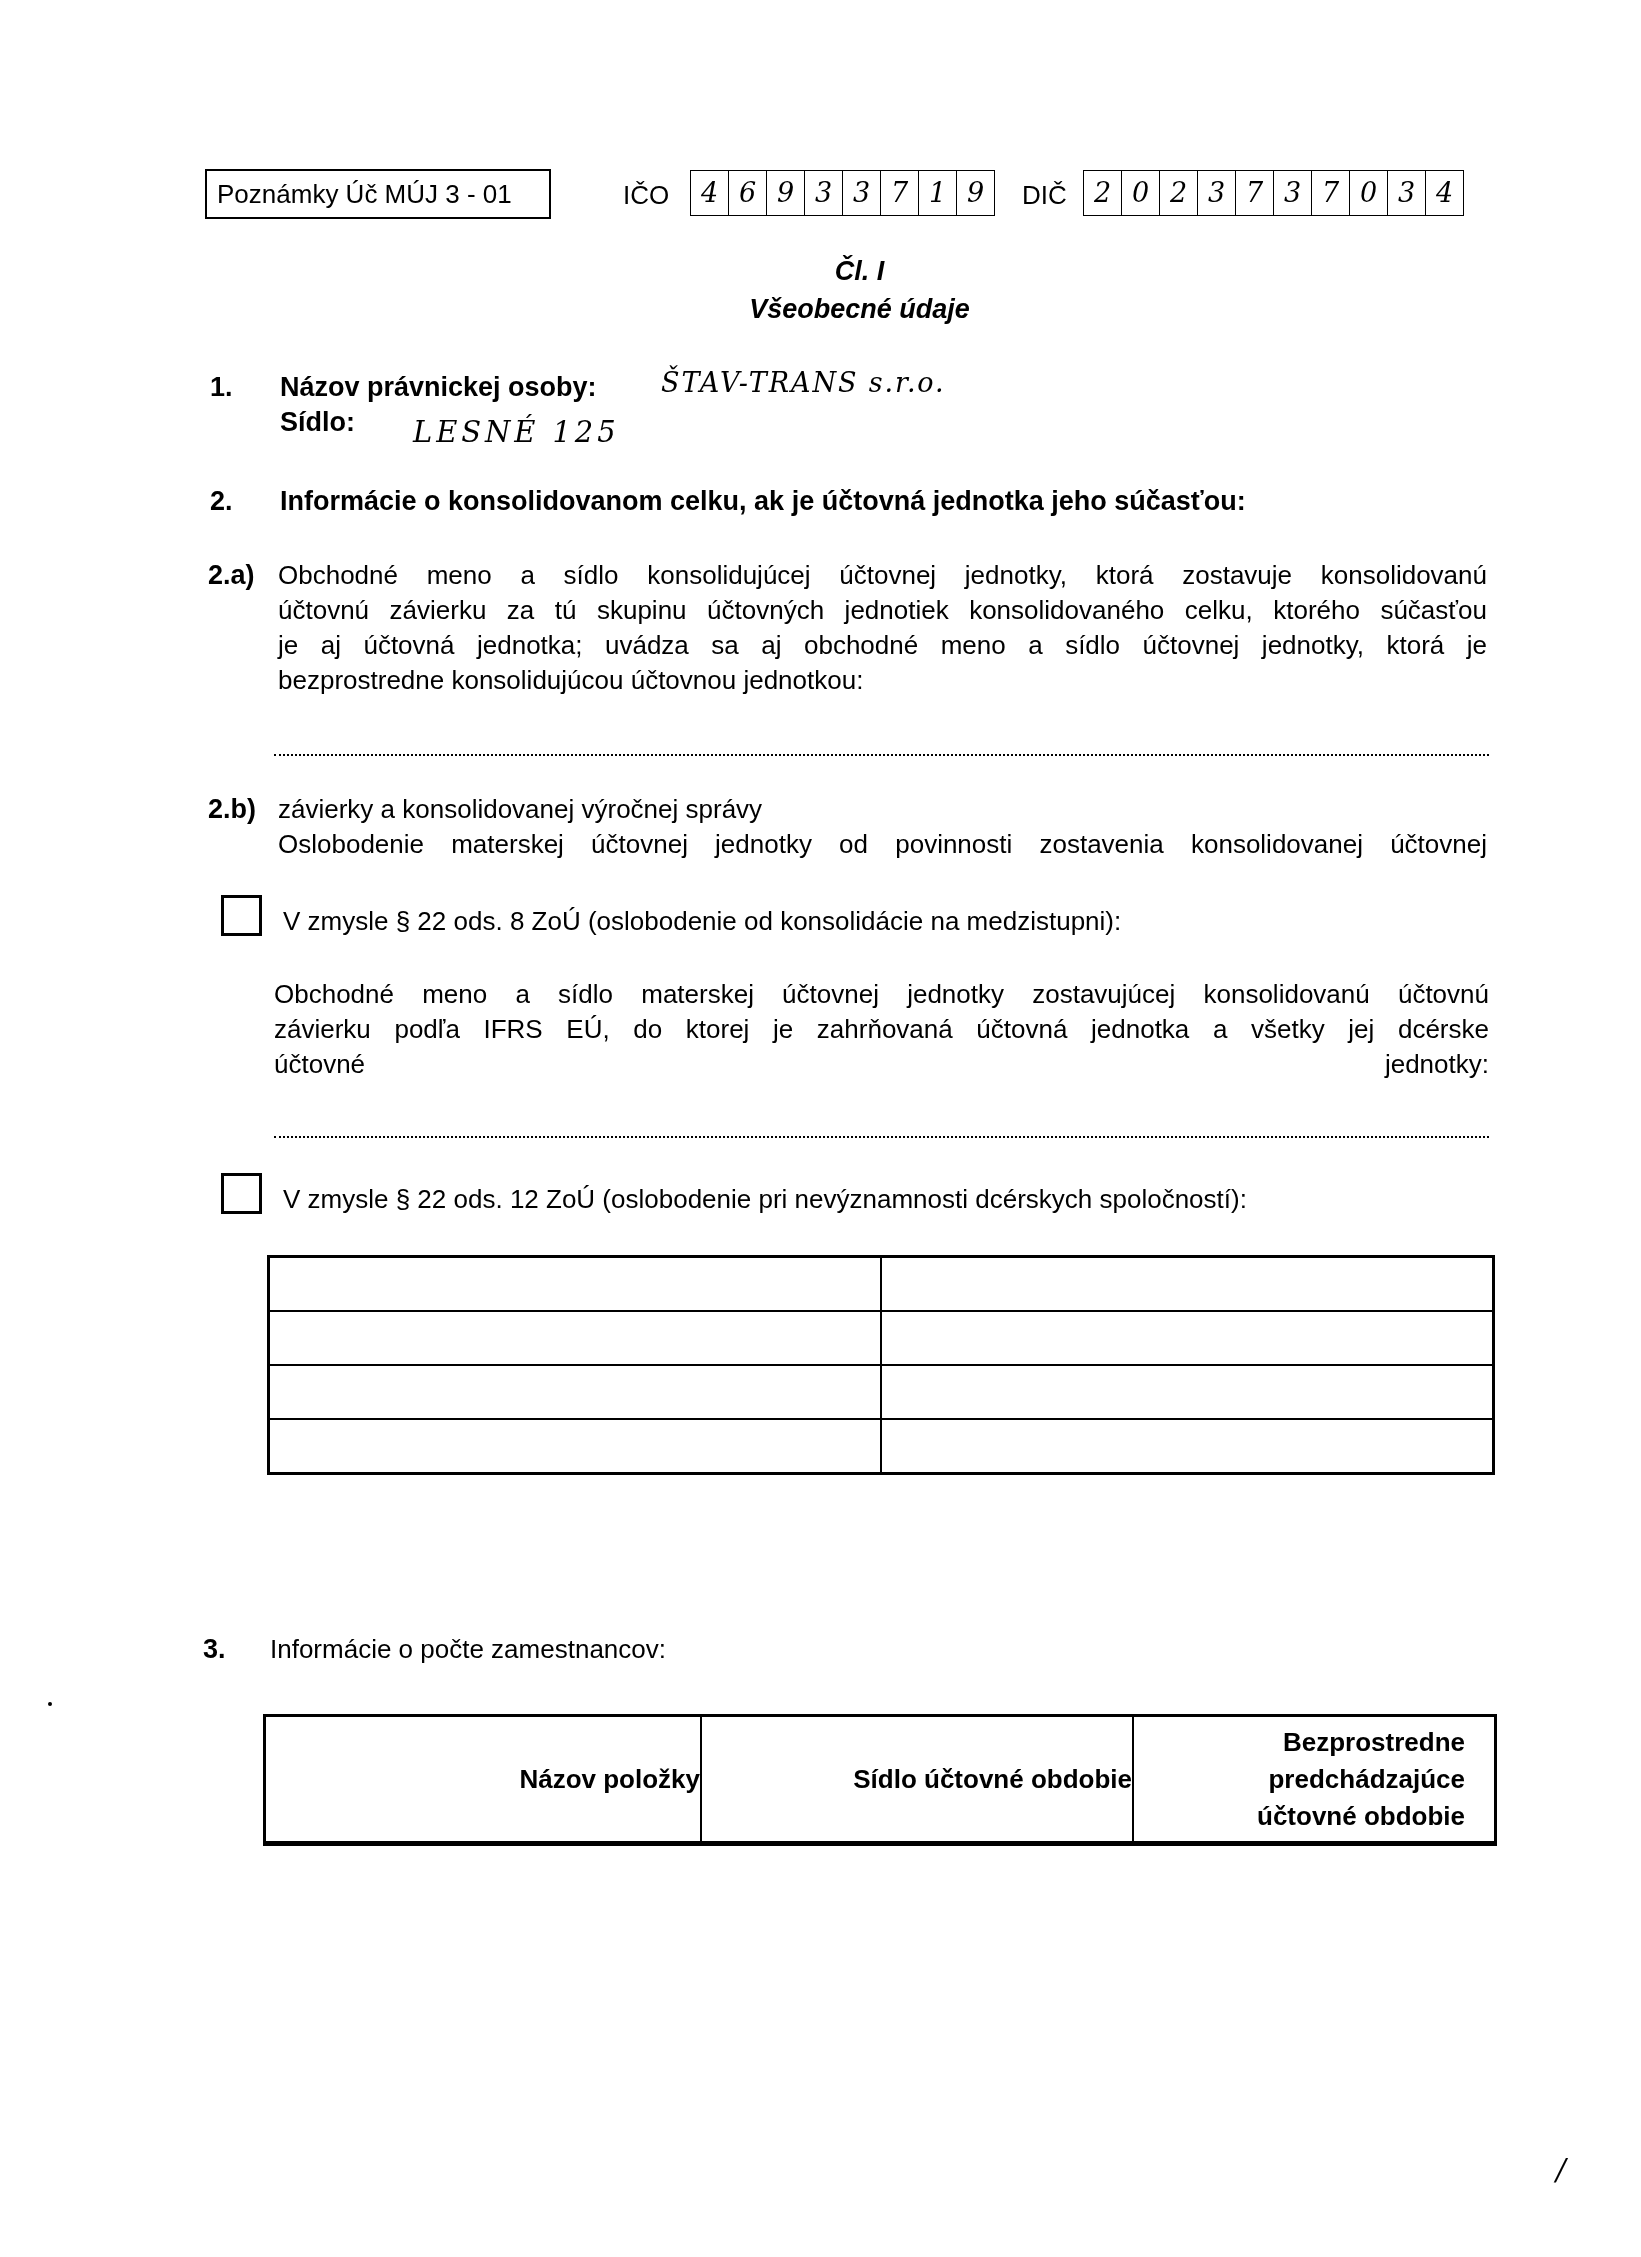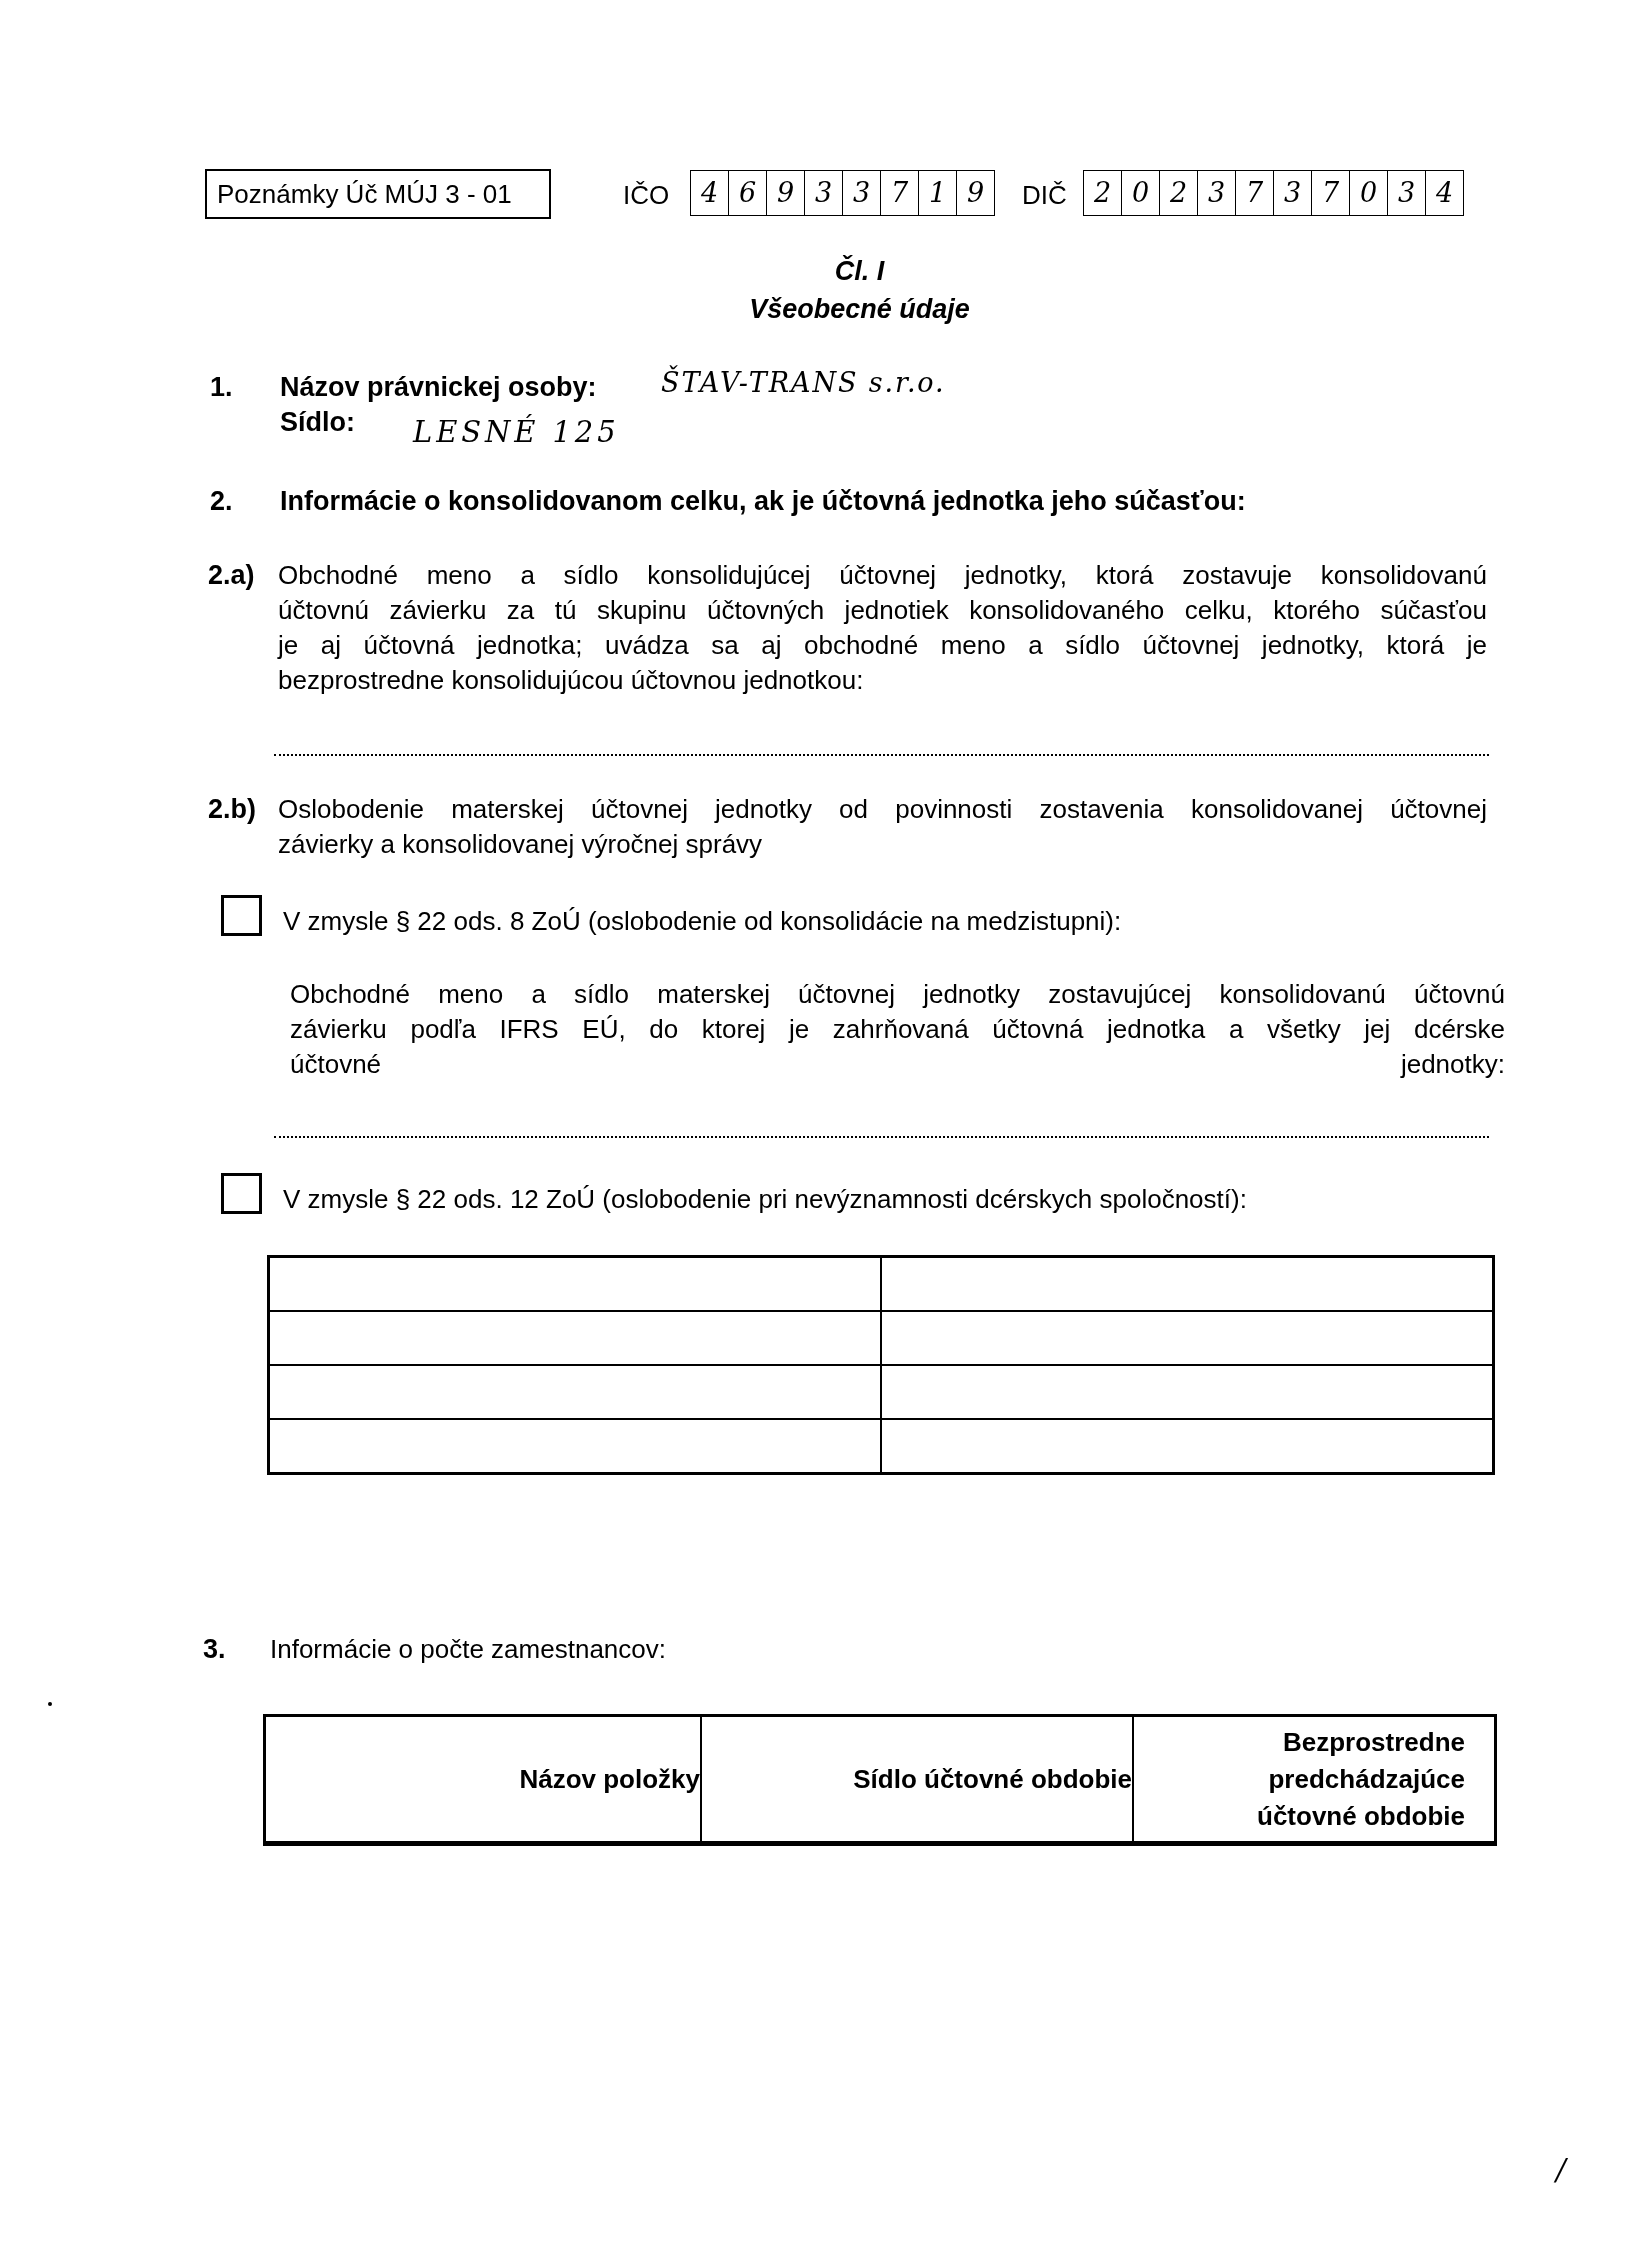--- a/index.html
+++ b/index.html
@@ -93,27 +93,27 @@
 <div class="abs" style="left:278px; top:558px; width:1209px;">
   <div class="para para-last-justify">Obchodné meno a sídlo konsolidujúcej účtovnej jednotky, ktorá zostavuje konsolidovanú</div>
   <div class="para para-last-justify">účtovnú závierku za tú skupinu účtovných jednotiek konsolidovaného celku, ktorého súčasťou</div>
   <div class="para para-last-justify">je aj účtovná jednotka; uvádza sa aj obchodné meno a sídlo účtovnej jednotky, ktorá je</div>
   <div class="para">bezprostredne konsolidujúcou účtovnou jednotkou:</div>
 </div>
 <div class="abs dotted" style="left:274px; top:754px; width:1215px;"></div>
 
 <div class="abs num" style="left:208px; top:794px;">2.b)</div>
 <div class="abs" style="left:278px; top:792px; width:1209px;">
+  <div class="para">závierky a konsolidovanej výročnej správy</div>
   <div class="para para-last-justify">Oslobodenie materskej účtovnej jednotky od povinnosti zostavenia konsolidovanej účtovnej</div>
-  <div class="para">závierky a konsolidovanej výročnej správy</div>
 </div>
 
 <div class="abs checkbox" style="left:221px; top:895px;"></div>
 <div class="abs check-label" style="left:283px; top:906px;">V zmysle § 22 ods. 8 ZoÚ (oslobodenie od konsolidácie na medzistupni):</div>
-<div class="abs" style="left:290px; top:977px; width:1215px;">
+<div class="abs" style="left:274px; top:977px; width:1215px;">
   <div class="para para-last-justify">Obchodné meno a sídlo materskej účtovnej jednotky zostavujúcej konsolidovanú účtovnú</div>
   <div class="para para-last-justify">závierku podľa IFRS EÚ, do ktorej je zahrňovaná účtovná jednotka a všetky jej dcérske</div>
   <div class="para para-last-justify" style="word-spacing:0;">účtovné jednotky:</div>
 </div>
 <div class="abs dotted" style="left:274px; top:1136px; width:1215px;"></div>
 
 <div class="abs checkbox" style="left:221px; top:1173px;"></div>
 <div class="abs check-label" style="left:283px; top:1184px;">V zmysle § 22 ods. 12  ZoÚ (oslobodenie pri nevýznamnosti dcérskych spoločností):</div>
 
 <table class="abs grid t1">

